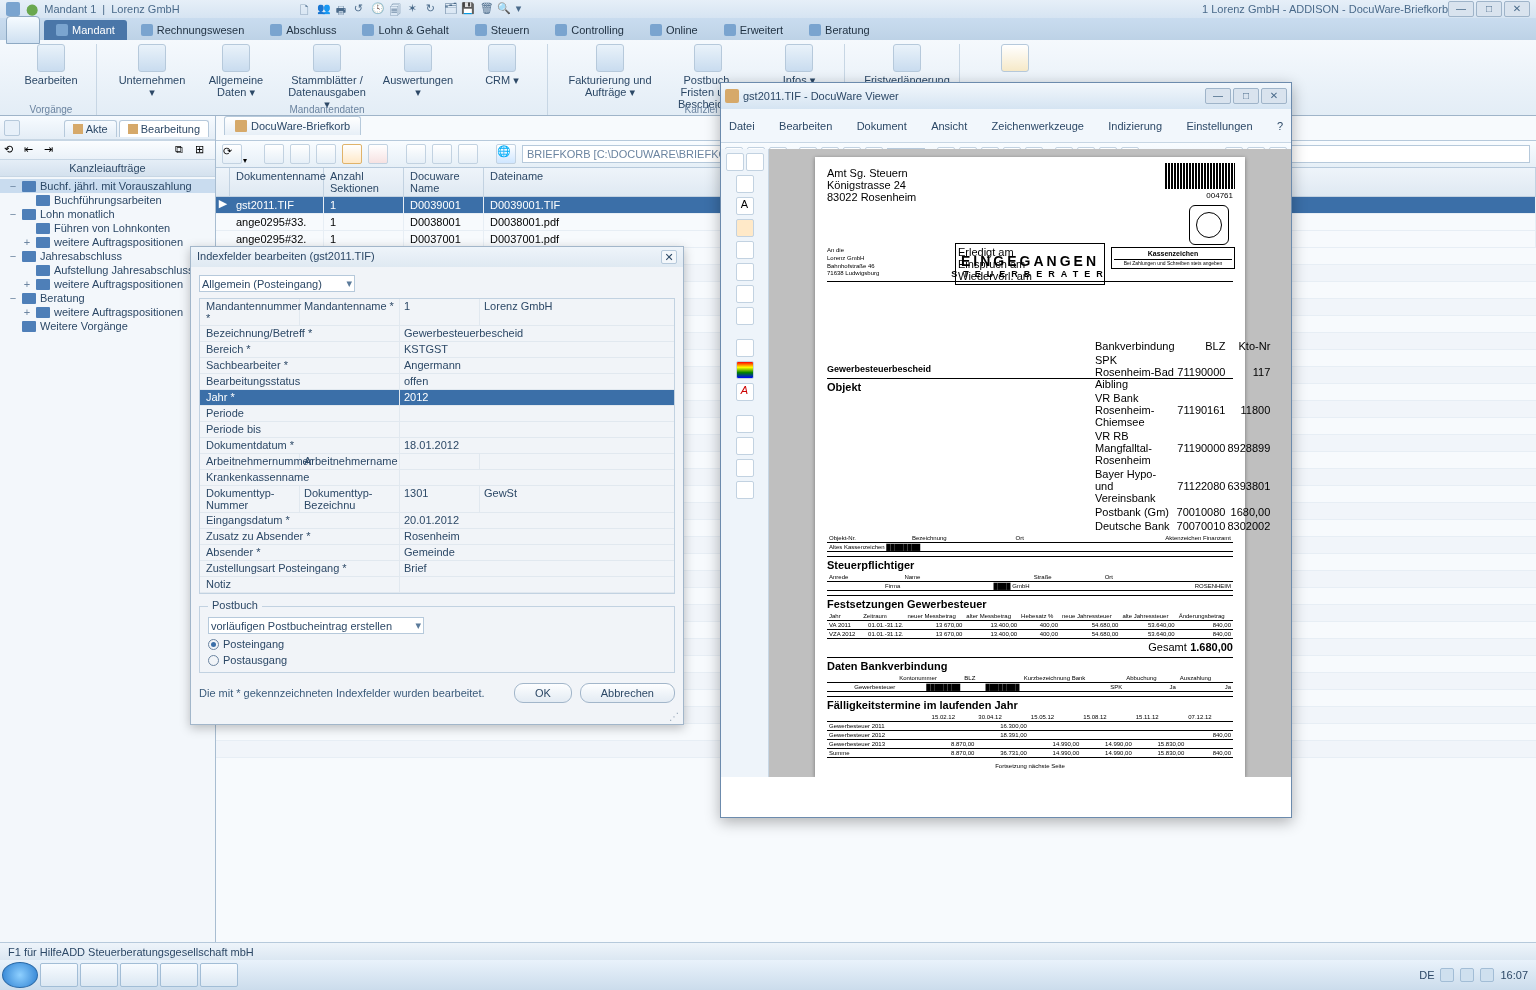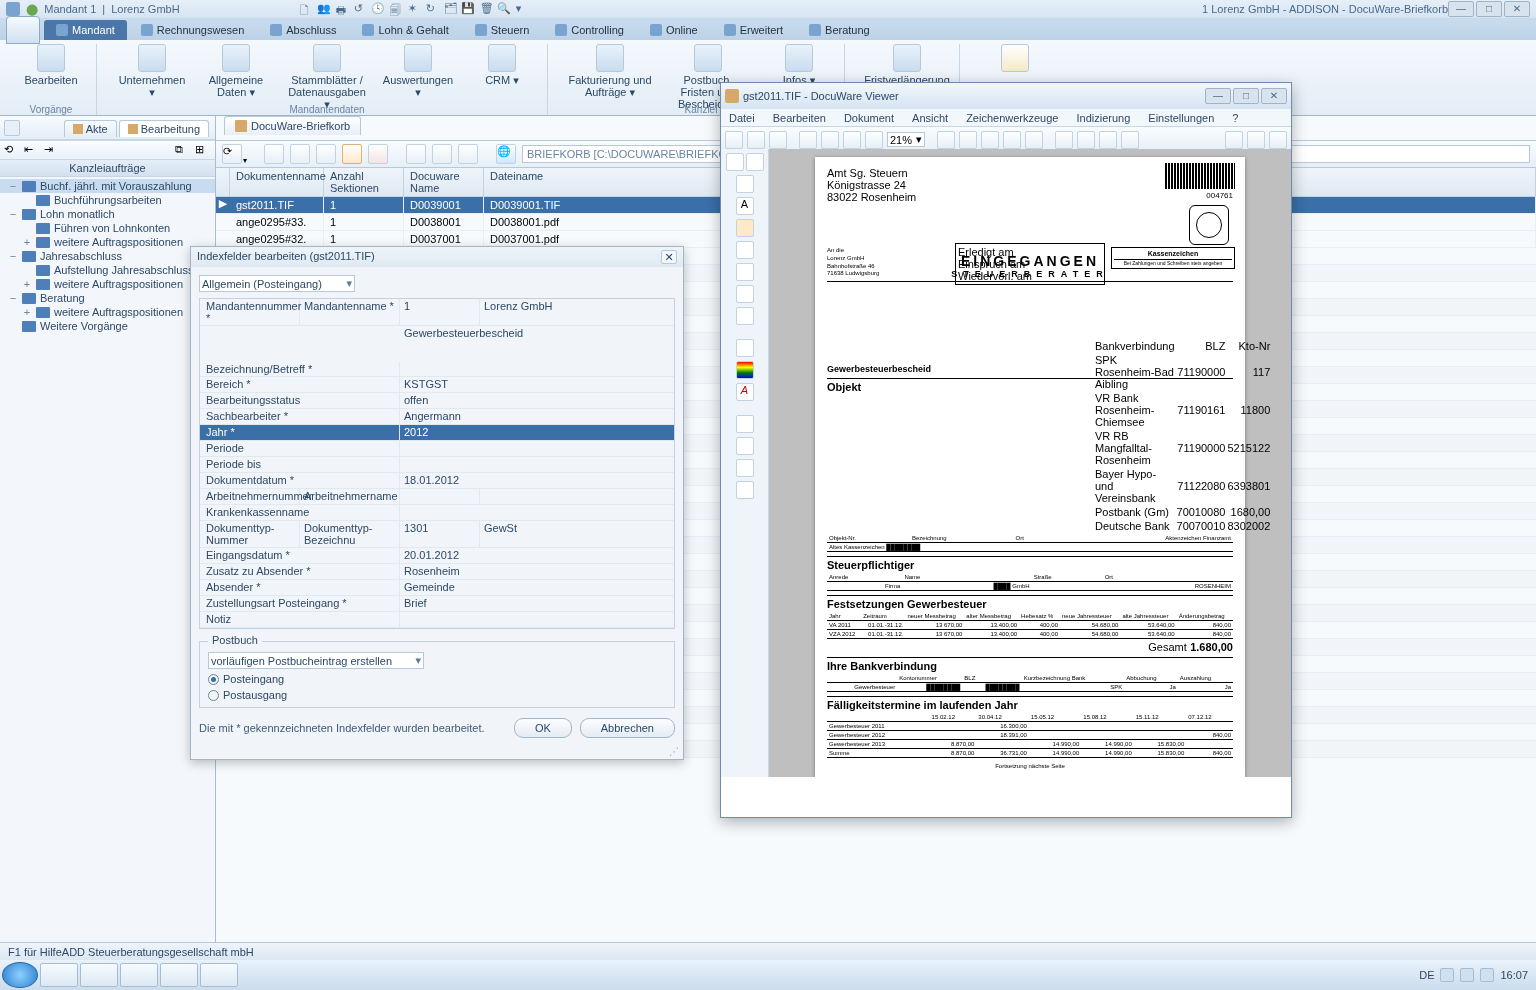--- a/index.html
+++ b/index.html
@@ -103,21 +103,21 @@
 .dlg-foot{display:flex;justify-content:space-between;align-items:center;padding:6px 8px 8px 8px;}
 .hint{color:#3b5b7b;}
 .btn{border:1px solid #a2b6ca;background:linear-gradient(#fdfeff,#e3ebf3);padding:3px 20px;border-radius:9px;color:#2c4866;}
 
 
 .viewer{position:absolute;left:720px;top:82px;width:572px;height:736px;background:#fff;border:1px solid #6c8bad;box-shadow:0 4px 14px rgba(0,0,0,0.3);}
 .v-title{height:26px;background:linear-gradient(#f2f7fc,#d5e4f2);display:flex;align-items:center;justify-content:space-between;padding:0 4px;color:#2c4866;}
 .v-title .vl{display:flex;align-items:center;gap:4px;}
 .v-title .vicon{width:14px;height:14px;background:#d6a96a;border-radius:2px;}
 .v-ctrls{display:flex;gap:2px;}
-.v-menu{height:18px;display:flex;gap:18px;padding:0 8px;color:#2c4866;align-items:center;background:#f2f7fc;border-bottom:1px solid #c7d6e4;}
+.v-menu{height:34px;display:flex;gap:8px;padding:0 8px;color:#2c4866;align-items:center;background:#f2f7fc;border-bottom:1px solid #c7d6e4;justify-content:space-between;}
 .v-menu span{cursor:default;}
 .v-tools{height:26px;background:linear-gradient(#f9fcff,#e6eff7);border-bottom:1px solid #c7d6e4;display:flex;align-items:center;gap:4px;padding:0 4px;}
 .v-tools .vt{width:18px;height:18px;border:1px solid #c2d2e1;background:linear-gradient(#fff,#e6eff7);border-radius:2px;}
 .v-tools .zoom{border:1px solid #b6c9db;background:#fff;padding:0 2px;display:flex;align-items:center;gap:4px;}
 .v-body{position:absolute;top:66px;bottom:40px;left:0;right:0;display:flex;}
 .v-side{width:48px;background:#eef4fa;border-right:1px solid #c7d6e4;display:flex;flex-direction:column;gap:4px;padding:4px 2px;align-items:center;}
 .v-side .sbtn{width:18px;height:18px;border:1px solid #c2d2e1;background:#fff;border-radius:2px;}
 .v-canvas{flex:1;background:#bfbfbf;display:flex;justify-content:center;padding:8px 8px;overflow:hidden;}
 .page{width:430px;height:620px;background:#fff;box-shadow:0 1px 4px rgba(0,0,0,0.4);padding:10px 12px;font-size:7px;color:#000;position:relative;}
 .page .barcode{position:absolute;top:6px;right:10px;width:70px;height:26px;background:repeating-linear-gradient(90deg,#000 0 2px,#fff 2px 3px);}
@@ -468,34 +468,34 @@
         <span class="car">▾</span>
       </div>
     <div class="idx-table" id="idxtable">
         <div class="idx-row">
           <div class="idx-lab">Mandantennummer *</div>
           <div class="idx-lab2">Mandantenname *</div>
           <div class="idx-val2">1</div>
           <div class="idx-val">Lorenz GmbH</div>
         </div>
         <div class="idx-row">
-          <div class="idx-lab" style="width:200px;margin-top:36px;">Bezeichnung/Betreff *</div>
+          <div class="idx-lab" style="width:200px;">Bezeichnung/Betreff *</div>
           <div class="idx-val">Gewerbesteuerbescheid</div>
         </div>
         <div class="idx-row">
           <div class="idx-lab" style="width:200px;">Bereich *</div>
           <div class="idx-val">KSTGST</div>
         </div>
         <div class="idx-row">
+          <div class="idx-lab" style="width:200px;">Sachbearbeiter *</div>
+          <div class="idx-val">Angermann</div>
+        </div>
+        <div class="idx-row">
           <div class="idx-lab" style="width:200px;">Bearbeitungsstatus</div>
           <div class="idx-val">offen</div>
-        </div>
-        <div class="idx-row">
-          <div class="idx-lab" style="width:200px;">Sachbearbeiter *</div>
-          <div class="idx-val">Angermann</div>
         </div>
         <div class="idx-row sel">
           <div class="idx-lab" style="width:200px;">Jahr *</div>
           <div class="idx-val">2012</div>
         </div>
         <div class="idx-row">
           <div class="idx-lab" style="width:200px;">Periode</div>
           <div class="idx-val"></div>
         </div>
         <div class="idx-row">
@@ -680,21 +680,21 @@
                   <td style="text-align:right">117</td>
                 </tr>
                 <tr>
                   <td>VR Bank Rosenheim-Chiemsee</td>
                   <td style="text-align:right">71190161</td>
                   <td style="text-align:right">11800</td>
                 </tr>
                 <tr>
                   <td>VR RB Mangfalltal-Rosenheim</td>
                   <td style="text-align:right">71190000</td>
-                  <td style="text-align:right">5215122</td>
+                  <td style="text-align:right">8928899</td>
                 </tr>
                 <tr>
                   <td>Bayer Hypo- und Vereinsbank</td>
                   <td style="text-align:right">71122080</td>
                   <td style="text-align:right">6393801</td>
                 </tr>
                 <tr>
                   <td>Postbank (Gm)</td>
                   <td style="text-align:right">70010080</td>
                   <td style="text-align:right">1680,00</td>
@@ -771,21 +771,21 @@
                   <td>13.400,00</td>
                   <td>400,00</td>
                   <td>54.680,00</td>
                   <td>53.640,00</td>
                   <td>840,00</td>
                 </tr>
               </tbody>
             </table>
           <div style="text-align:right;font-size:6px;margin-top:2px;"><span>Gesamt</span>&nbsp;&nbsp;<b>1.680,00</b></div>
         </div>
-        <div class="sec"><b>Ihre Bankverbindung</b>
+        <div class="sec"><b>Daten Bankverbindung</b>
           <table class="tbl">
               <tbody>
                 <tr>
                   <th></th>
                   <th>Kontonummer</th>
                   <th>BLZ</th>
                   <th>Kurzbezeichnung Bank</th>
                   <th>Abbuchung</th>
                   <th>Auszahlung</th>
                 </tr>

